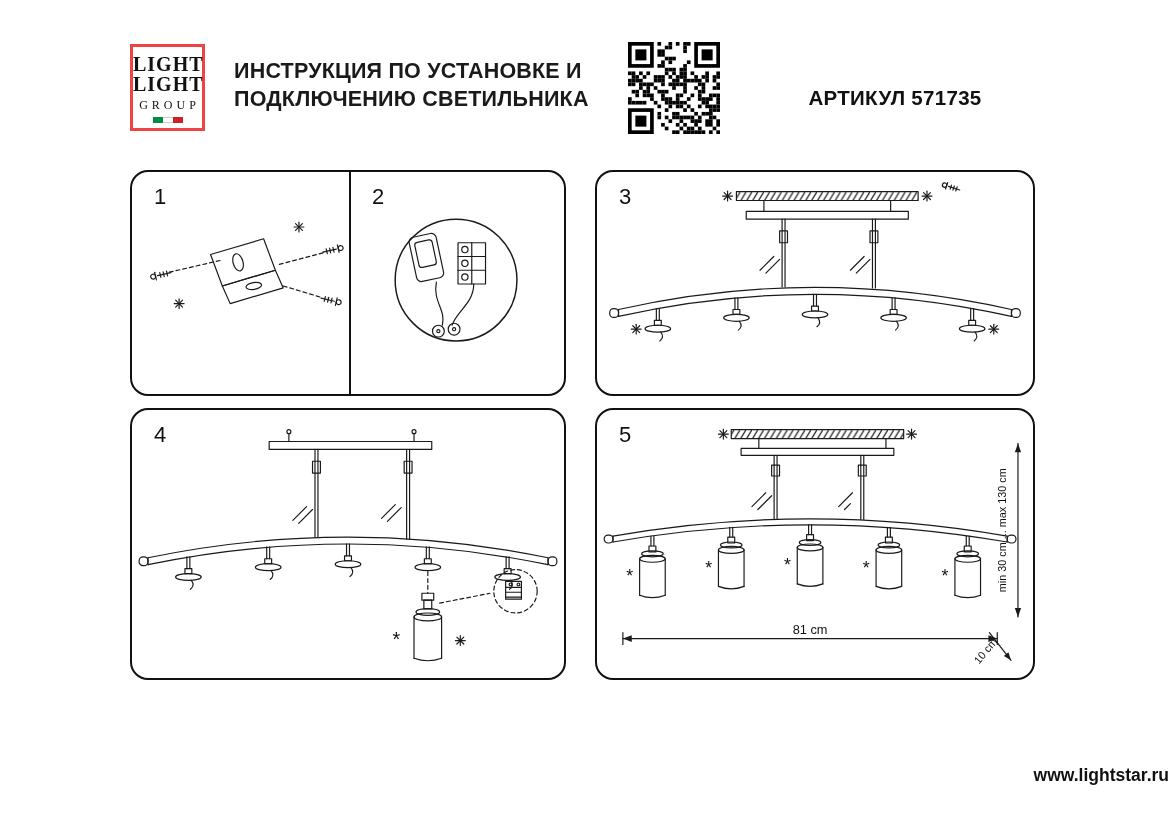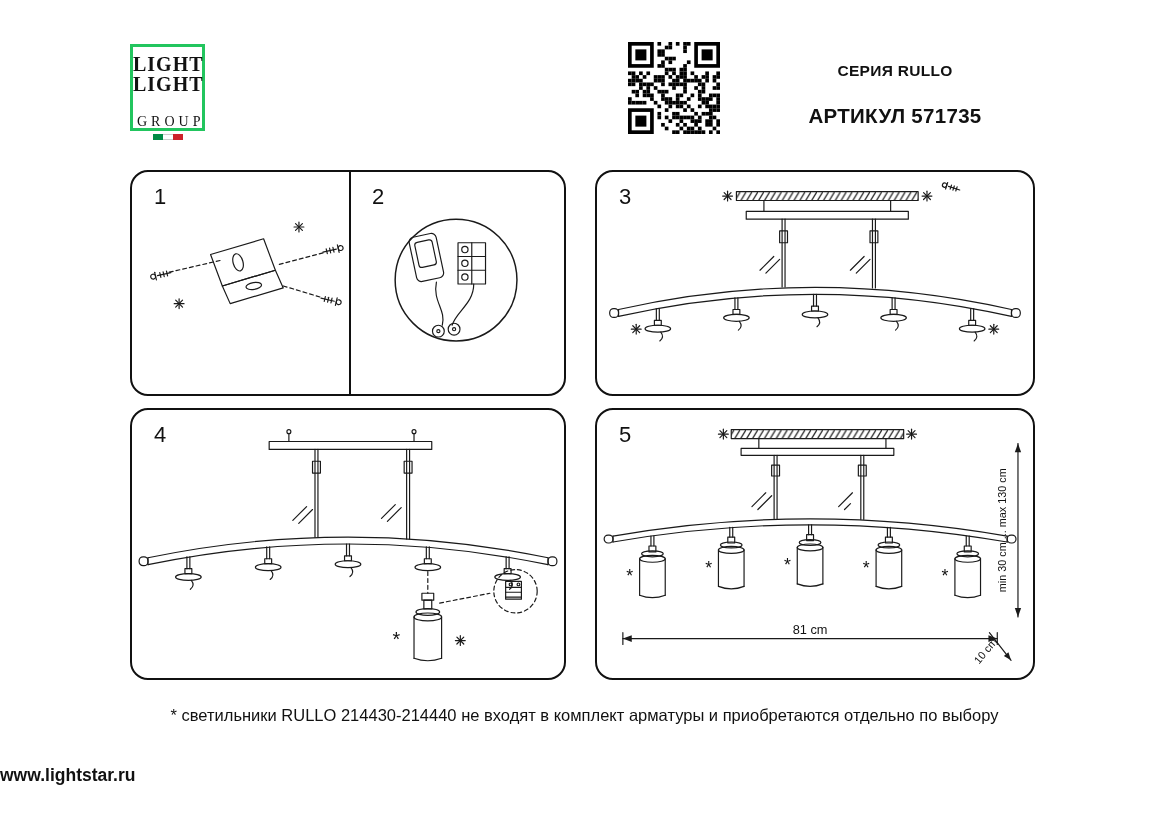--- a/index.html
+++ b/index.html
@@ -1,24 +1,24 @@
 <!DOCTYPE html>
 <html><head>
 <meta charset="utf-8">
 <style>
   *{box-sizing:border-box;margin:0;padding:0}
   html,body{background:#fff}
   .page{position:relative;width:1169px;height:826px;background:#fff;color:#111;
         font-family:"Liberation Sans",sans-serif;overflow:hidden}
 
   
-  .logo{position:absolute;left:130px;top:44px;width:75px;height:87px;border:3px solid #22c55e;
+  .logo{position:absolute;left:130px;top:44px;width:75px;height:87px;border:3px solid #ef4444;
         text-align:center;padding-top:7px;font-family:"Liberation Serif",serif}
   .logo-word{font-size:20px;font-weight:bold;line-height:20px;letter-spacing:1px}
-  .logo-group{font-size:14px;letter-spacing:4px;margin-top:20px;text-indent:4px}
+  .logo-group{font-size:12px;letter-spacing:4px;margin-top:4px;text-indent:4px}
   .logo-flag{width:30px;height:6px;margin:4px auto 0;display:flex}
   .logo-flag span{flex:1}
   .fg{background:#008C45}.fw{background:#fff;border-top:1px solid #ccc;border-bottom:1px solid #ccc}
   .fr{background:#CD212A}
   .title{position:absolute;left:234px;top:57px;font-size:21.5px;font-weight:bold;line-height:28px;
          color:#1a1a1a;letter-spacing:.2px}
   .qr{position:absolute;left:628px;top:42px;width:92px;height:92px}
   .series{position:absolute;left:780px;top:62px;width:230px;text-align:center}
   .series-name{font-size:15.5px;font-weight:bold;letter-spacing:.3px}
   .article{font-size:20.5px;font-weight:bold;margin-top:24px;letter-spacing:.3px}
@@ -37,39 +37,43 @@
   svg.diag.half{width:218px}
   svg.diag.rhalf{left:218px;width:218px}
   .diag line,.diag path,.diag rect,.diag ellipse,.diag circle
       {stroke:#1a1a1a;fill:none;stroke-width:1.2;stroke-linecap:round;stroke-linejoin:round}
   .diag polygon{fill:#1a1a1a;stroke:none}
   .diag .dash{stroke-dasharray:4 3}
   .diag text{stroke:none;fill:#111;font-family:"Liberation Sans",sans-serif}
 
   
   .note{position:absolute;left:0;top:706px;width:100%;text-align:center;font-size:16.5px;color:#111}
-  .site{position:absolute;left:0;top:765px;width:100%;text-align:left;font-size:17.5px;
+  .site{position:absolute;left:0;top:765px;width:100%;text-align:right;font-size:17.5px;
         font-weight:bold;color:#111}
 </style>
 </head>
 <body>
 
 <div class="page">
 
   <div class="logo">
     <div class="logo-word">LIGHT</div>
     <div class="logo-word">LIGHT</div>
     <div class="logo-group">GROUP</div>
     <div class="logo-flag">
       <span class="fg"></span>
         <span class="fw"></span>
         <span class="fr"></span>
     </div>
   </div>
 
+  <h1 class="title">
+    <span>ИНСТРУКЦИЯ ПО УСТАНОВКЕ И</span><br>
+    <span>ПОДКЛЮЧЕНИЮ СВЕТИЛЬНИКА</span>
+  </h1>
 
   <svg id="qr-svg" class="qr" viewBox="0 0 100 100">
       <rect x="0" y="0" width="100" height="100" fill="#ffffff"></rect>
       <rect x="32" y="0" width="4" height="4" fill="#000000"></rect>
       <rect x="44" y="0" width="4" height="4" fill="#000000"></rect>
       <rect x="52" y="0" width="4" height="4" fill="#000000"></rect>
       <rect x="60" y="0" width="4" height="4" fill="#000000"></rect>
       <rect x="64" y="0" width="4" height="4" fill="#000000"></rect>
       <rect x="40" y="4" width="4" height="4" fill="#000000"></rect>
       <rect x="44" y="4" width="4" height="4" fill="#000000"></rect>
@@ -278,21 +282,20 @@
       <rect x="8" y="8" width="12" height="12" fill="#000"></rect>
       <rect x="72" y="0" width="28" height="28" fill="#000"></rect>
       <rect x="76" y="4" width="20" height="20" fill="#fff"></rect>
       <rect x="80" y="8" width="12" height="12" fill="#000"></rect>
       <rect x="0" y="72" width="28" height="28" fill="#000"></rect>
       <rect x="4" y="76" width="20" height="20" fill="#fff"></rect>
       <rect x="8" y="80" width="12" height="12" fill="#000"></rect>
     </svg>
 
   <div class="series">
-    <div class="series-name">СЕРИЯ RULLO</div>
     <div class="article">АРТИКУЛ 571735</div>
   </div>
 
   <section class="panel" id="panel12">
     <div class="vdivider"></div>
     <div class="step-num">1</div>
     <div class="step-num right">2</div>
 
     <svg class="diag half" viewBox="0 0 218 226">
       <path d="M 78 84 L 132 68 L 144 100 L 90 116 Z"></path>
@@ -659,16 +662,15 @@
       </g>
 
       <g>
         <line x1="397" y1="226" x2="419" y2="254"></line>
         <polygon points="419,254 416.3,245.8 411.7,249.6"></polygon>
         <text transform="translate(396,247) rotate(-50)" font-size="11" text-anchor="middle">10 cm</text>
       </g>
     </svg>
   </section>
 
-  <p class="note">* светильники RULLO 214430-214440 не входят в комплект арматуры и приобретаются отдельно по выбору</p>
   <p class="site">www.lightstar.ru</p>
 
 </div>
 
 </body></html>

